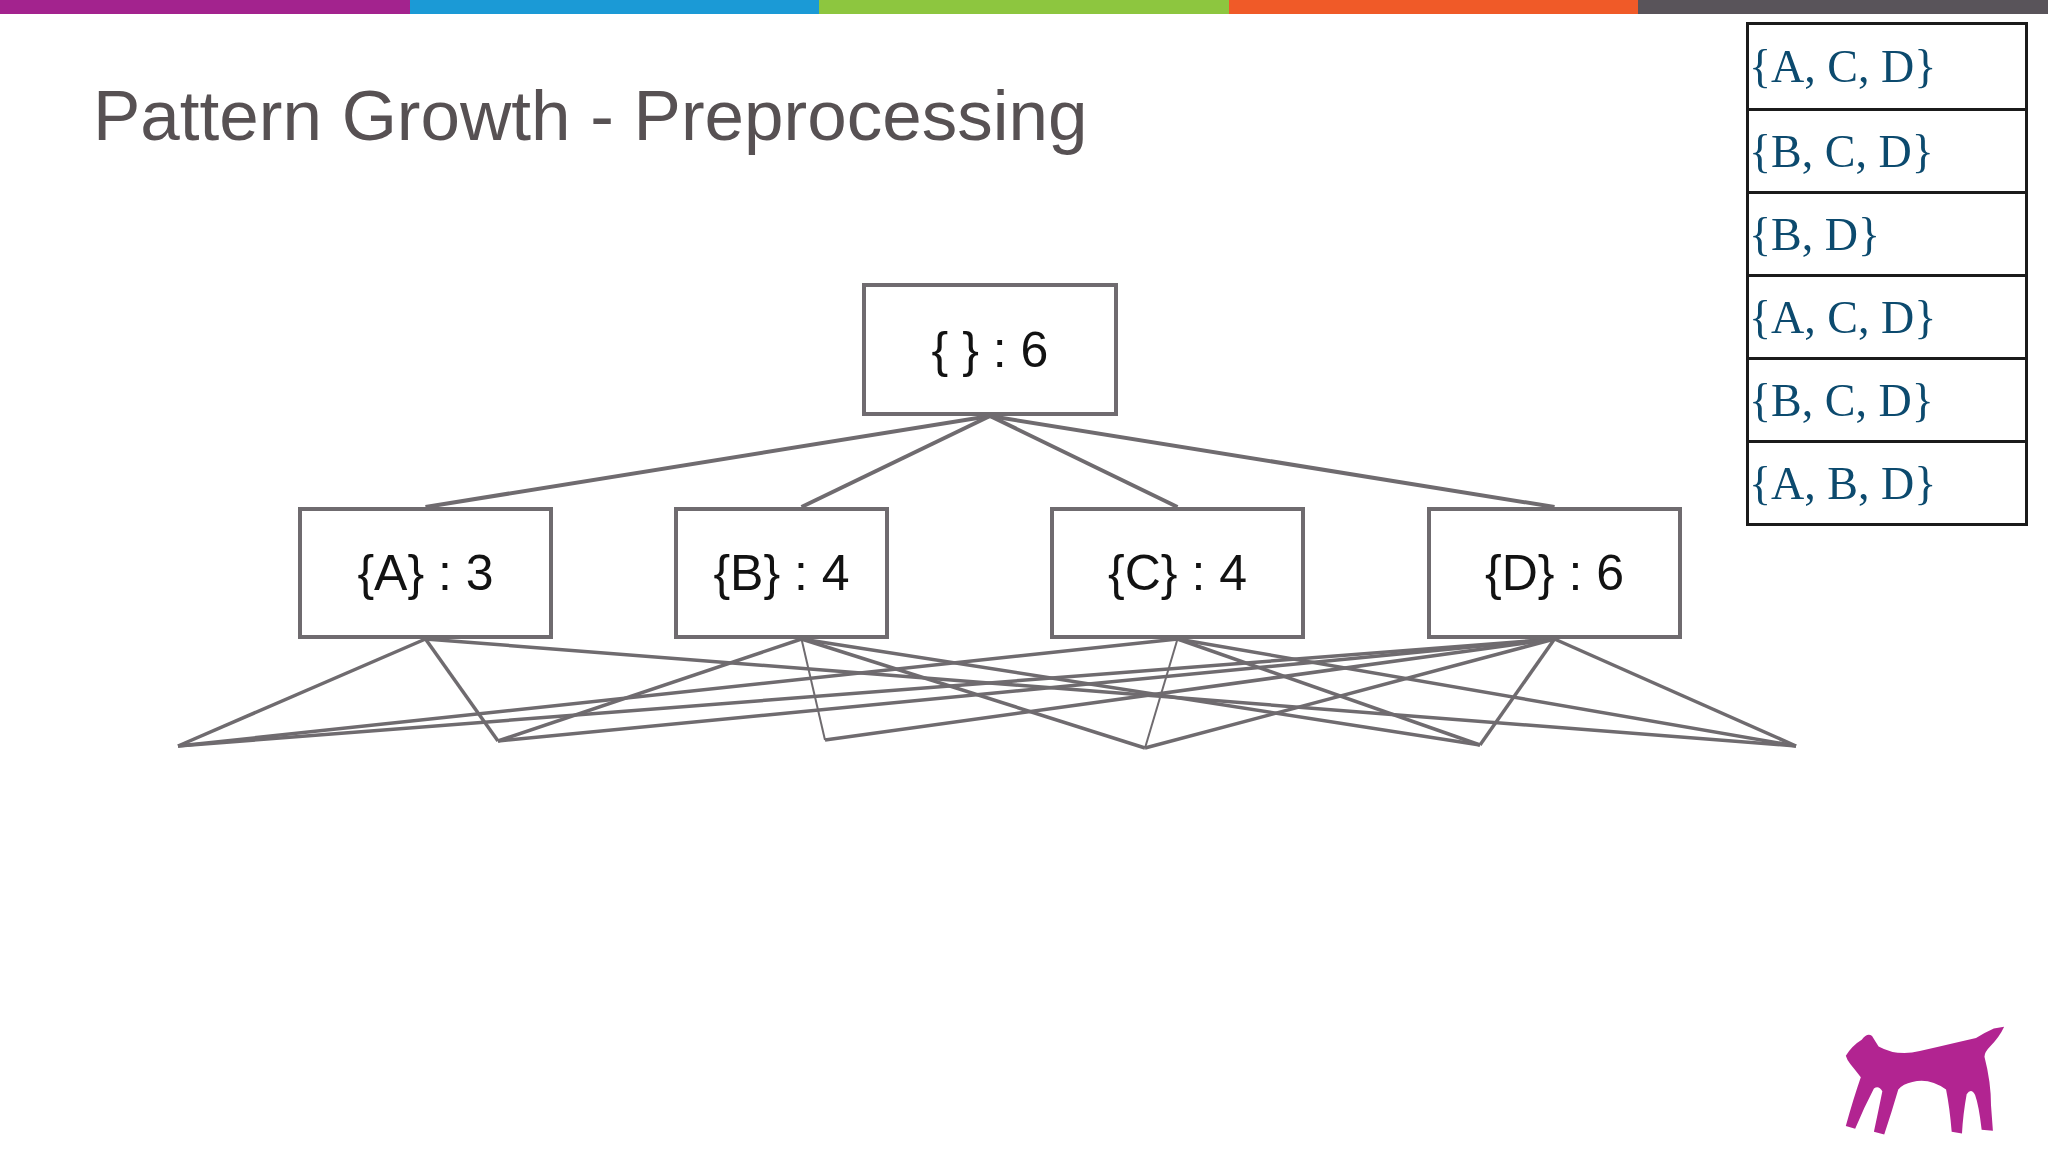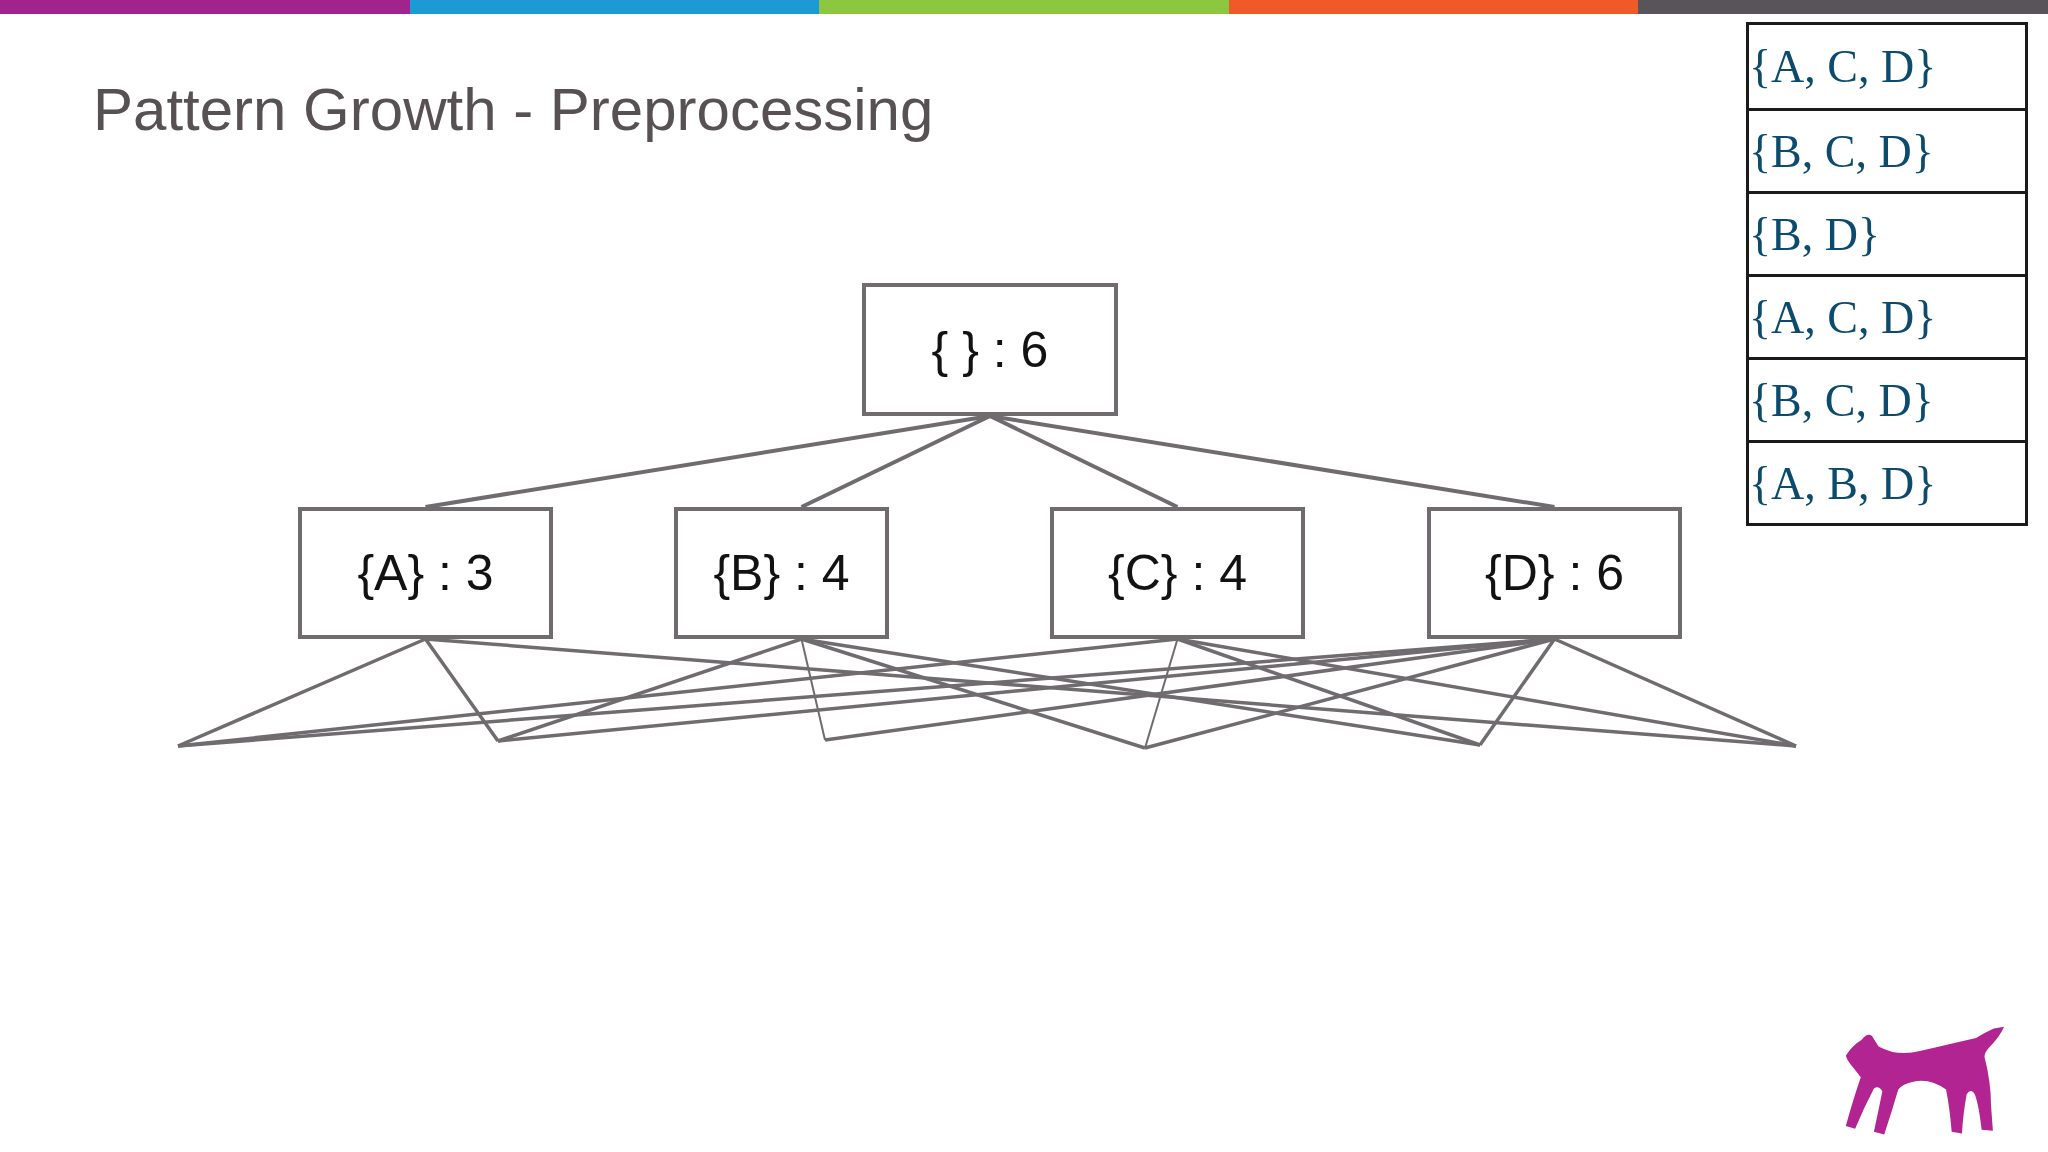--- a/index.html
+++ b/index.html
@@ -12,21 +12,21 @@
   }
   
   .topbar{
     position:absolute;left:0;top:0;width:2048px;height:14px;
     display:flex;flex-direction:row;
   }
   .topbar .band{flex:1 1 20%;height:14px;}
   
   .title{
     position:absolute;left:93px;top:80px;
-    font-size:60px;line-height:1.0;font-weight:400;
+    font-size:71px;line-height:1.0;font-weight:400;
     color:#575153;letter-spacing:0px;white-space:nowrap;
   }
   
   .edges{position:absolute;left:0;top:0;width:2048px;height:1152px;}
   
   .node{
     position:absolute;
     box-sizing:border-box;
     background:#ffffff;
     border:4px solid #6f6b6f;

